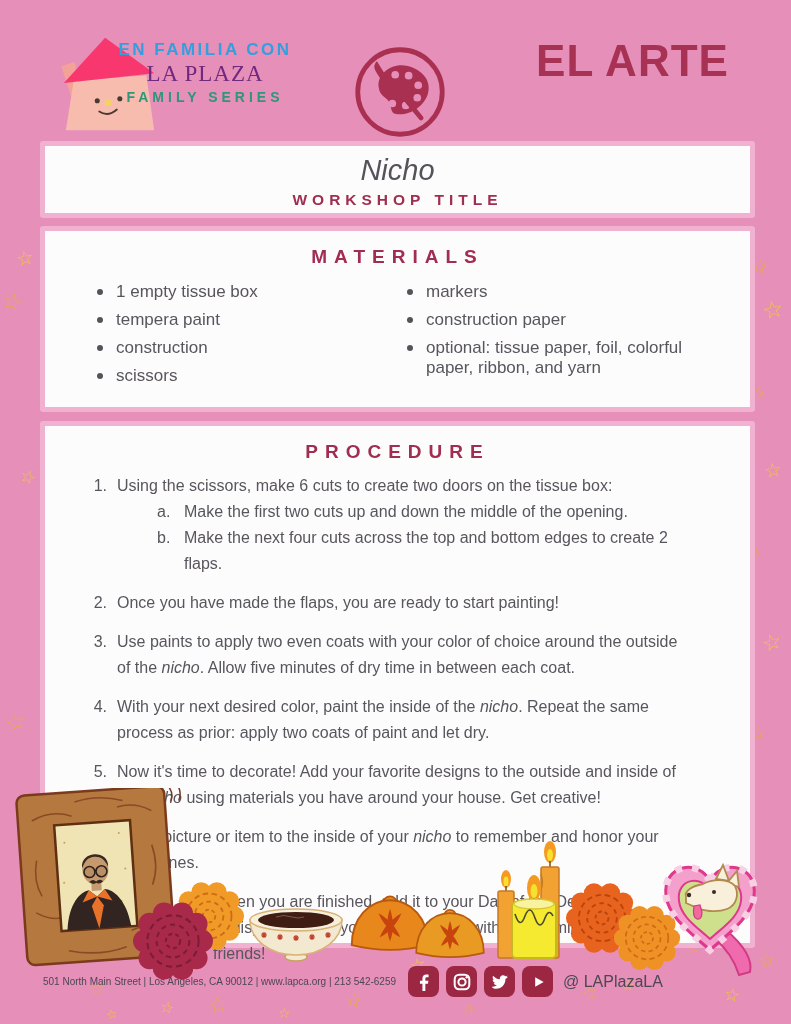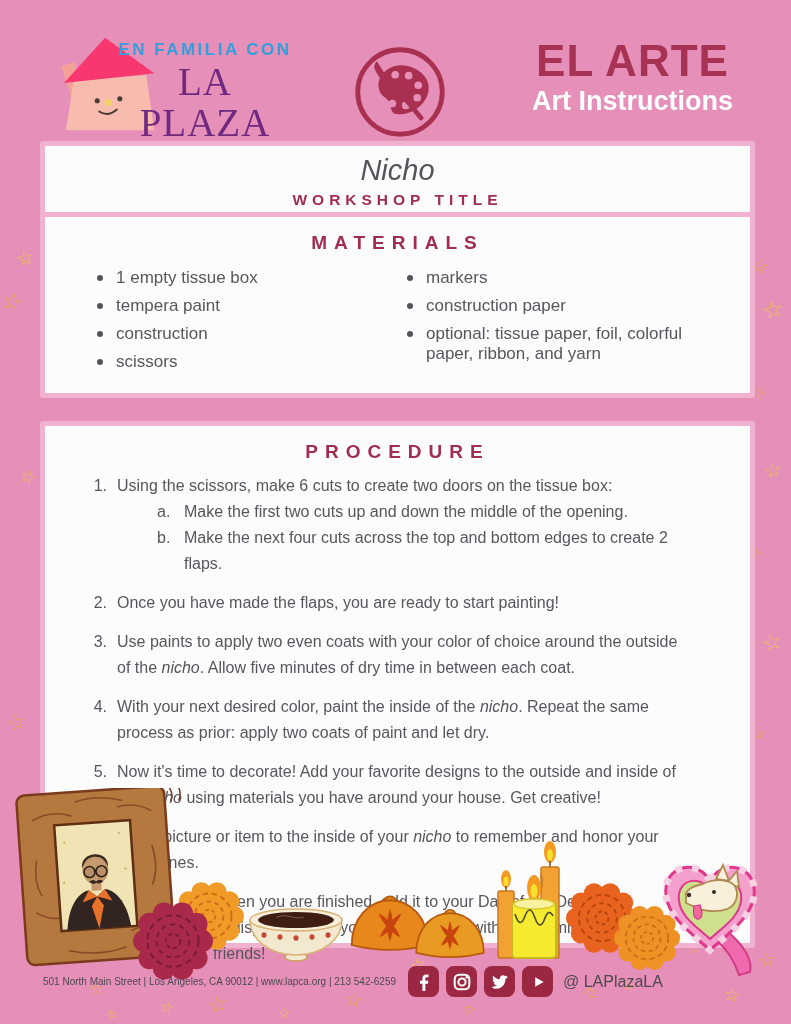--- a/index.html
+++ b/index.html
@@ -9,35 +9,35 @@
     font-family:"Liberation Sans",sans-serif;
   }
   
   #stars{position:absolute;inset:0;z-index:1;pointer-events:none;}
   .star{position:absolute;font-family:"DejaVu Sans",sans-serif;font-weight:bold;line-height:1;}
   
   .header{position:absolute;left:0;top:0;width:791px;height:141px;z-index:2;}
   .house-icon{position:absolute;left:52px;top:30px;}
   .logo-block{position:absolute;left:110px;top:40px;width:190px;text-align:center;}
   .program{color:#339fdd;font-size:17px;font-weight:bold;letter-spacing:2.5px;white-space:nowrap;}
-  .laplaza{font-family:"Liberation Serif",serif;color:#70297f;font-size:39px;letter-spacing:1px;line-height:1.05;margin-top:2px;}
+  .laplaza{font-family:"Liberation Serif",serif;color:#70297f;font-size:23px;letter-spacing:1px;line-height:1.05;margin-top:2px;}
   .series{color:#2f9679;font-size:14px;font-weight:bold;letter-spacing:4px;margin-top:3px;white-space:nowrap;}
   .palette-wrap{position:absolute;left:352px;top:44px;}
   .header-right{position:absolute;left:500px;top:38px;width:265px;text-align:center;}
   .el-arte{color:#a83253;font-size:44px;font-weight:bold;letter-spacing:1px;line-height:1.05;}
   .art-instructions{color:#ffffff;font-size:27px;font-weight:bold;margin-top:2px;}
   
   .card{
     position:absolute;left:40px;width:715px;box-sizing:border-box;
     background:#fdfcfd;border:5px solid #f1b1d1;border-radius:3px;z-index:2;
   }
   .card-title{top:141px;height:77px;text-align:center;padding-top:8px;}
   .workshop-name{font-style:italic;color:#55525a;font-size:29px;line-height:1.15;}
   .workshop-label{color:#a12d50;font-size:15.5px;font-weight:bold;letter-spacing:5px;margin-top:4px;}
-  .card-materials{top:212px;height:186px;}
+  .card-materials{top:226px;height:186px;}
   .card-procedure{top:421px;height:527px;}
   .section-heading{
     text-align:center;color:#a12d50;font-size:19px;font-weight:bold;
     letter-spacing:7px;padding-top:15px;
   }
   
   .mat-cols{display:flex;padding:14px 48px 0 52px;}
   .mat-col{list-style:none;margin:0;padding:0;}
   .mat-col-1{flex:0 0 310px;}
   .mat-col-2{flex:1;}
@@ -126,21 +126,20 @@
         <circle cx="69" cy="43" r="4" fill="#e58fb9"></circle>
         <circle cx="68" cy="56" r="4" fill="#e58fb9"></circle>
         <circle cx="56" cy="64" r="4" fill="#e58fb9"></circle>
         <circle cx="42" cy="62" r="4" fill="#e58fb9"></circle>
         <line x1="38" y1="36" x2="72" y2="77" stroke="#a93050" stroke-width="5" stroke-linecap="round"></line>
         <path d="M36,34 L26,18 Q21,22 25,29 L32,40 Z" fill="#a93050"></path>
       </svg>
     </div>
     <div class="header-right">
       <div class="el-arte">EL ARTE</div>
-      <div class="art-instructions">Art Instructions</div>
     </div>
   </div>
 
   <div class="card card-title">
     <div class="workshop-name">Nicho</div>
     <div class="workshop-label">WORKSHOP TITLE</div>
   </div>
 
   <div class="card card-materials">
     <div class="section-heading">MATERIALS</div>

